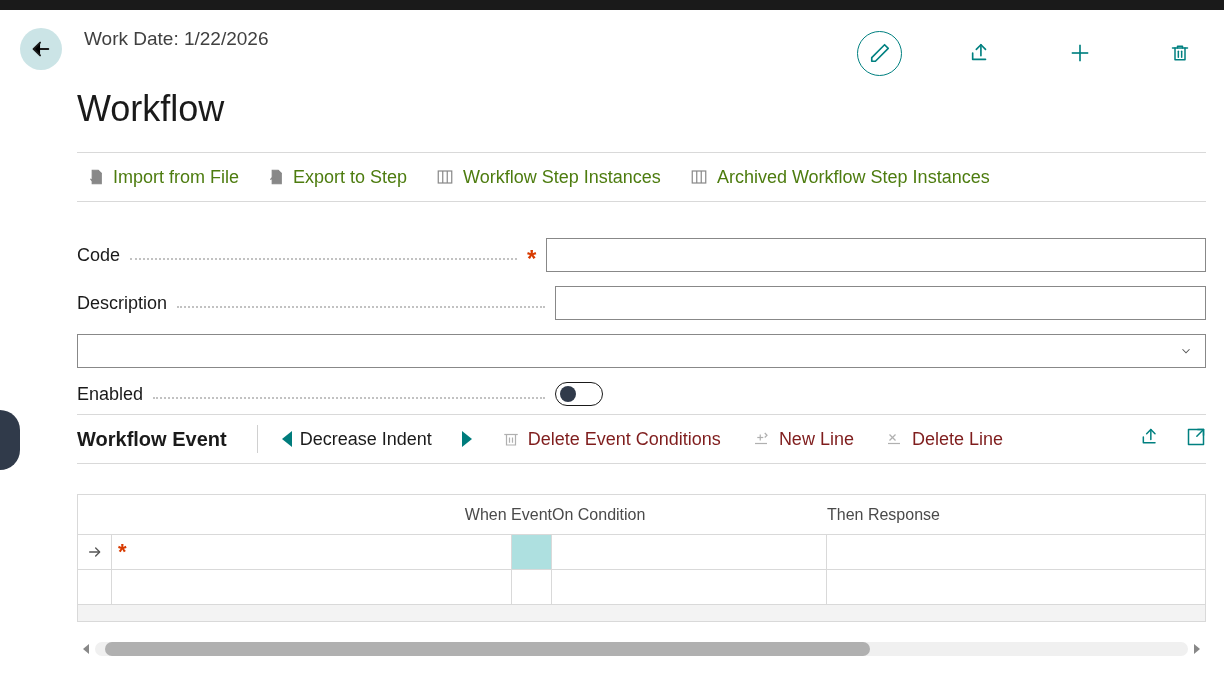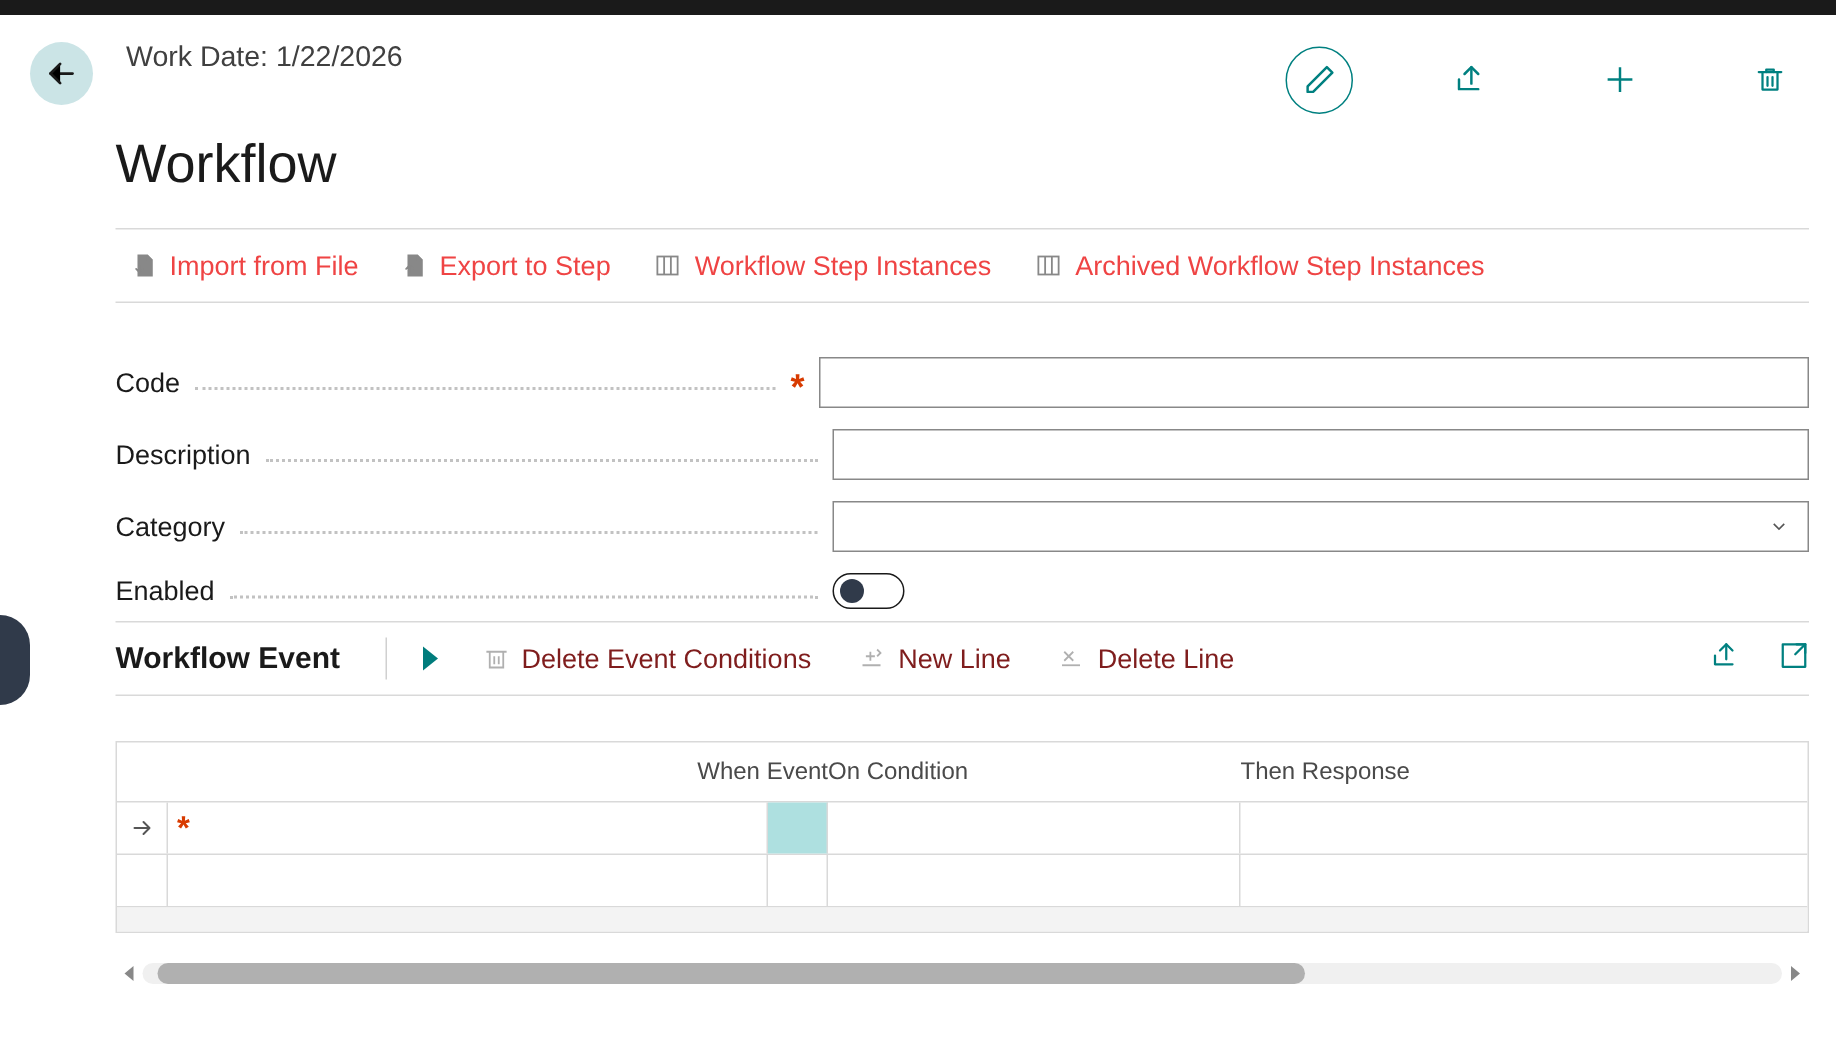--- a/index.html
+++ b/index.html
@@ -14,21 +14,21 @@
   .icon-btn { width:45px; height:45px; display:flex; align-items:center; justify-content:center; cursor:pointer; }
   .icon-btn.circled { border:1.5px solid #008080; border-radius:50%; width:45px; height:45px; }
   .icon-btn svg { stroke:#008080; fill:none; }
 
   .page-title { font-size:36px; font-weight:300; color:#1a1a1a; margin-left:77px; margin-top:10px; }
 
   .divider-line { height:1px; background:#d9d9d9; margin-left:77px; margin-right:18px; }
   .first-divider { margin-top:22px; }
 
   .cmdbar { display:flex; align-items:center; gap:28px; margin-left:87px; margin-right:18px; height:48px; }
-  .cmd-item { display:flex; align-items:center; gap:8px; color:#ef4444; font-size:18px; cursor:pointer; }
+  .cmd-item { display:flex; align-items:center; gap:8px; color:#4d7c0f; font-size:18px; cursor:pointer; }
   .cmd-item svg { fill:#888; }
   .table-icon svg { stroke:#888; fill:none; }
 
   .form-area { margin-left:77px; margin-right:18px; padding-top: 36px; }
   .form-row { display:flex; align-items:center; margin-bottom:14px; }
   .form-label-wrap { width:450px; display:flex; align-items:center; }
   .form-label { color:#1a1a1a; font-size:18px; white-space:nowrap; }
   .dot-fill { flex:1; height:1px; border-bottom:2px dotted #c2c2c2; margin-left:10px; margin-right:10px; position:relative; top:4px; }
   .required-star { color:#d83b01; font-size:24px; font-weight:700; margin-right:10px; position:relative; top:4px; }
   .form-input { flex:1; }
@@ -181,24 +181,20 @@
   <div class="form-row">
     <div class="form-label-wrap" style="width:478px;">
       <span class="form-label">Description</span>
       <div class="dot-fill"></div>
     </div>
     <div class="form-input">
       <input type="text" class="text-input" value="" style="">
     </div>
   </div>
   <div class="form-row">
-    <div class="form-label-wrap" style="width:478px;">
-      <span class="form-label">Category</span>
-      <div class="dot-fill"></div>
-    </div>
     <div class="form-input">
       <div class="select-wrap">
         <span></span>
         <svg width="14" height="14" viewBox="0 0 24 24" fill="none" stroke-width="1.8">
             <polyline points="6 9 12 15 18 9"></polyline>
           </svg>
       </div>
     </div>
   </div>
   <div class="form-row" style="margin-bottom:6px;">
@@ -211,20 +207,24 @@
     </div>
   </div>
 </div>
 
 <div class="sections-divider" style="margin-top:8px;"></div>
 
 <div class="steps-toolbar">
   <div class="steps-title">Workflow Event</div>
   <div class="vdivider"></div>
   <div class="step-action">
+    <div class="triangle-left"></div>
+    <span>Decrease Indent</span>
+  </div>
+  <div class="step-action">
     <div class="triangle-right"></div>
   </div>
   <div class="step-action disabled">
     <svg width="18" height="20" viewBox="0 0 24 24" fill="none" stroke="#b0b0b0" stroke-width="1.6">
         <polyline points="3 6 21 6"></polyline>
         <path d="M6 6v14h12V6"></path>
         <line x1="10" y1="10" x2="10" y2="17"></line>
         <line x1="14" y1="10" x2="14" y2="17"></line>
       </svg>
     <span>Delete Event Conditions</span>

